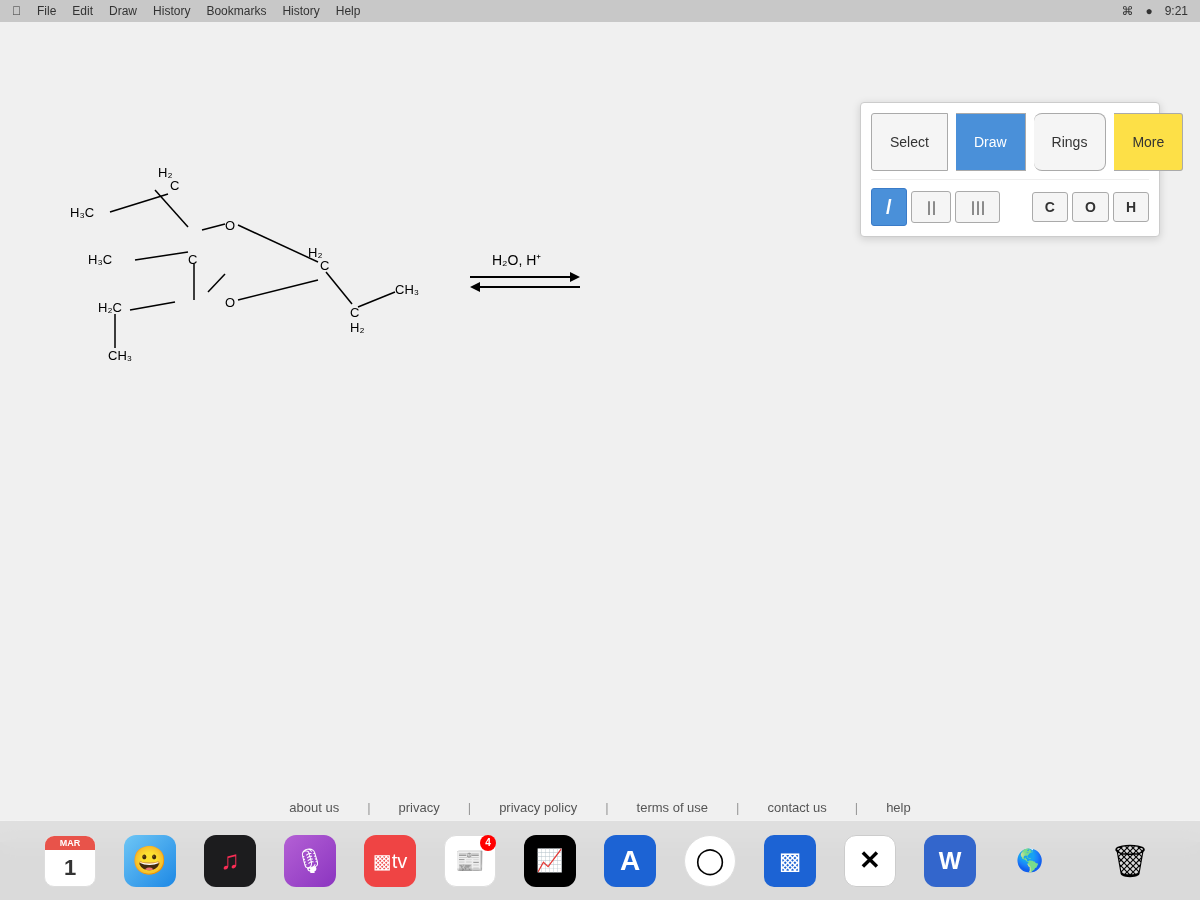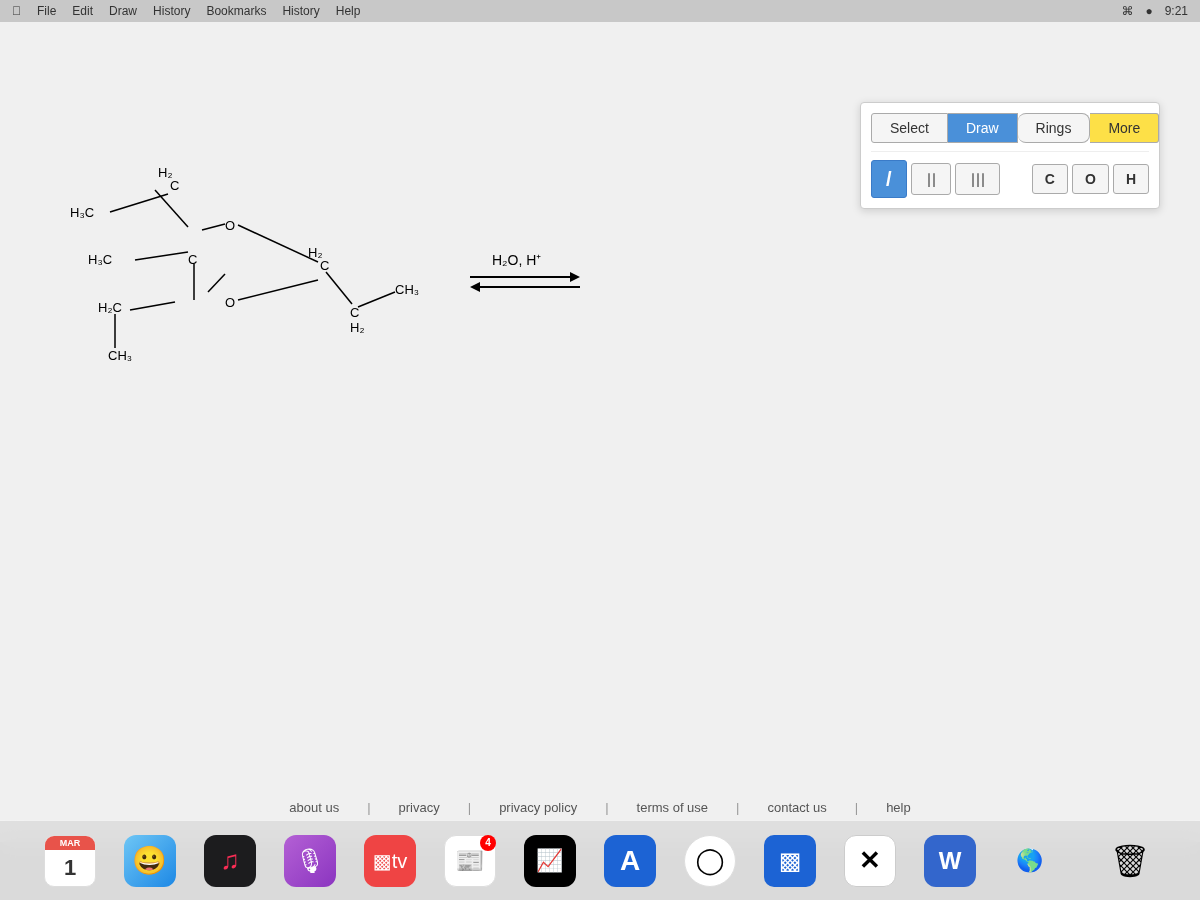--- a/index.html
+++ b/index.html
@@ -37,21 +37,21 @@
       background: white;
       border: 1px solid #ccc;
       border-radius: 4px;
       padding: 10px;
       width: 300px;
       box-shadow: 0 2px 8px rgba(0,0,0,0.15);
     }
 
     .toolbar-row-1 {
       display: flex;
-      gap: 0;
+      gap: 8px;
       margin-bottom: 8px;
       border-bottom: 1px solid #eee;
       padding-bottom: 8px;
     }
 
     .toolbar-btn-select {
       padding: 6px 18px;
       border: 1px solid #aaa;
       background: #f5f5f5;
       cursor: pointer;
@@ -65,21 +65,21 @@
       border: 1px solid #aaa;
       background: #4a90d9;
       color: white;
       cursor: pointer;
       font-size: 14px;
       border-radius: 0;
       border-left: none;
     }
 
     .toolbar-btn-rings {
-      padding: 6px 18px;
+      padding: 20px 18px;
       border: 1px solid #aaa;
       background: #f5f5f5;
       cursor: pointer;
       font-size: 14px;
       color: #333;
       border-radius: 8px;
       border-left: none;
     }
 
     .toolbar-btn-more {

